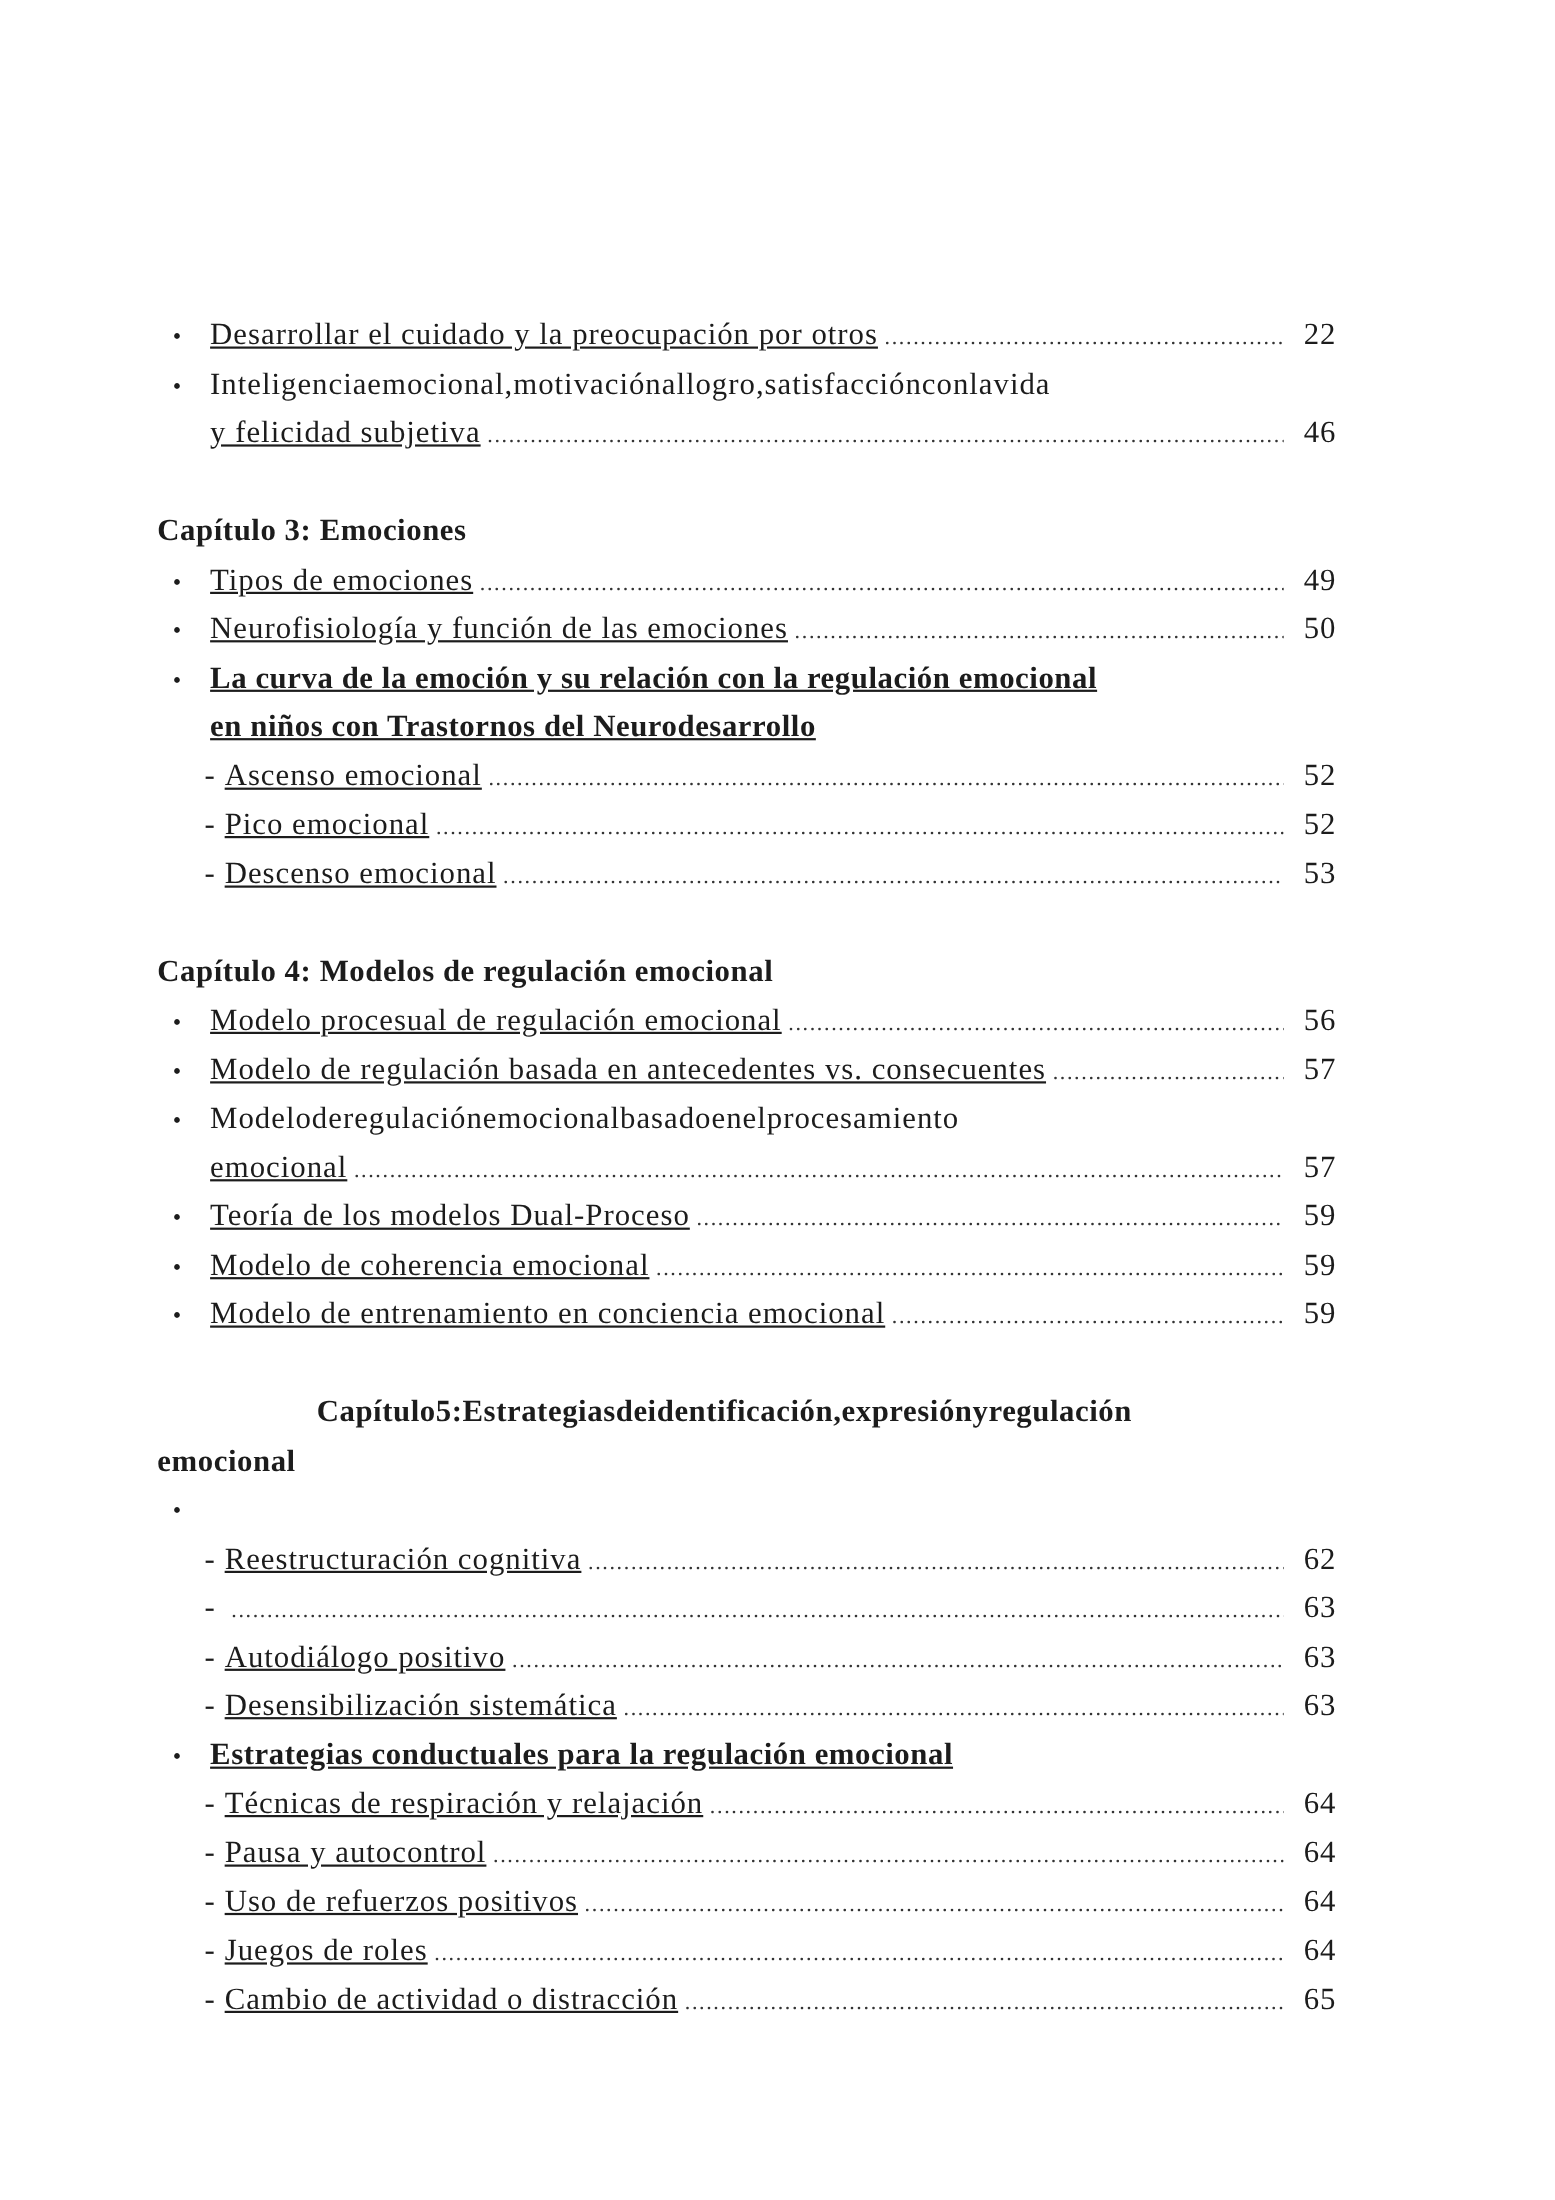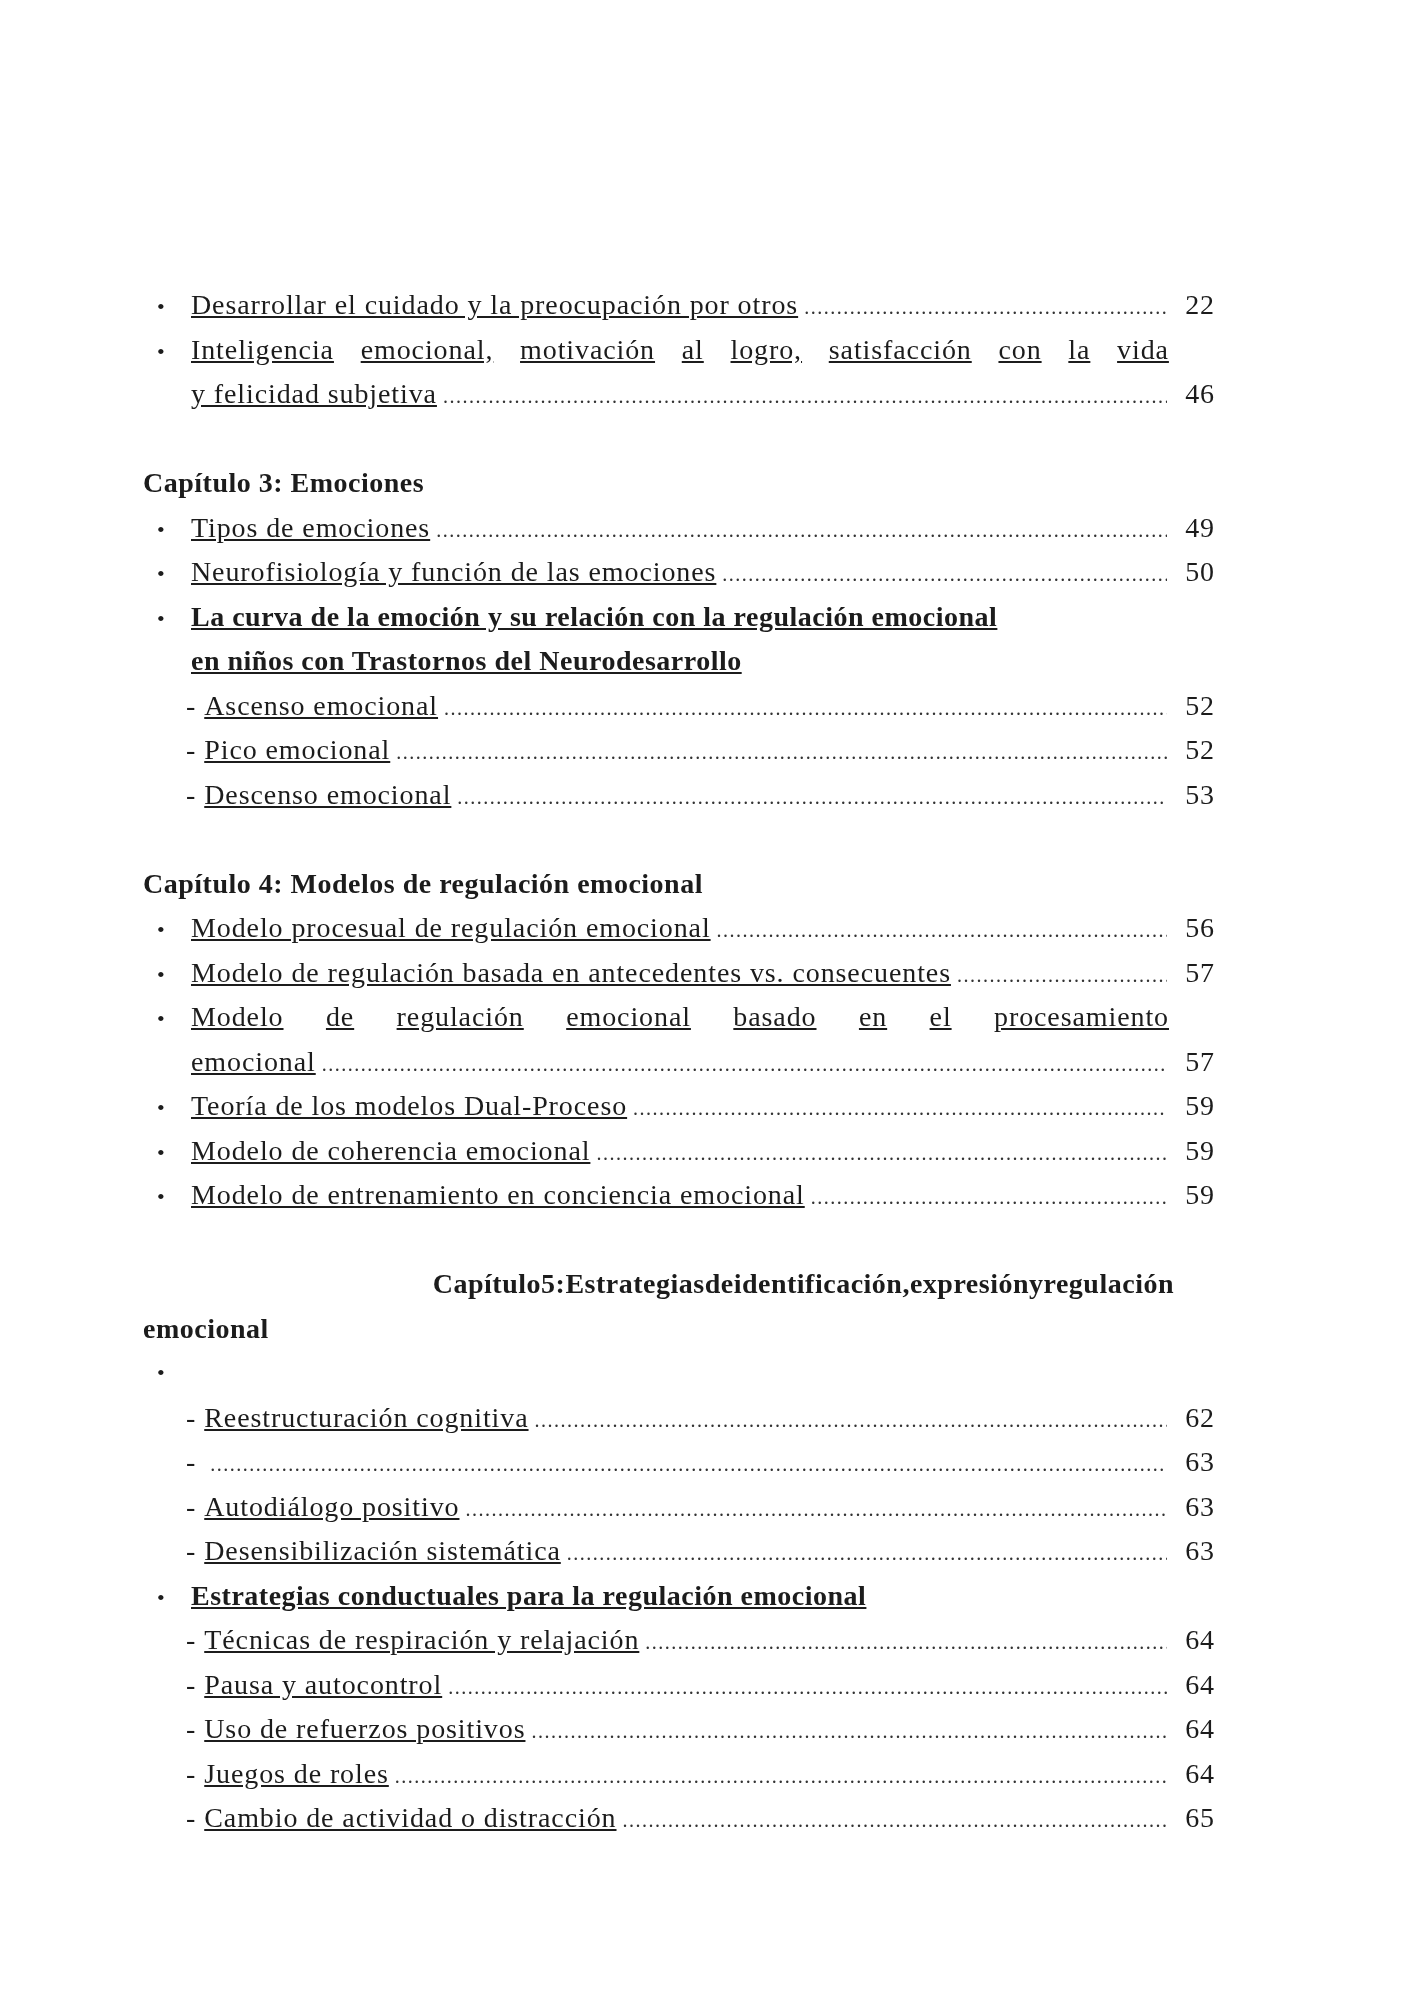--- a/index.html
+++ b/index.html
@@ -3,31 +3,31 @@
 <meta charset="utf-8">
 <style>
   html, body { margin: 0; padding: 0; background: #ffffff; }
   body { width: 1414px; height: 2000px; position: relative; overflow: hidden;
          font-family: "Liberation Serif", "DejaVu Serif", serif; color: #1c1c1c; }
   .toc { position: absolute; left: 143px; top: 283px; width: 1072px; }
   .row { height: 44.5px; line-height: 44.5px; font-size: 28px; letter-spacing: 0.9px;
          position: relative; white-space: nowrap; }
   .blank { height: 44.5px; }
   .chapter { font-weight: bold; letter-spacing: 0.5px; }
-  .chapter.justify { display: flex; justify-content: flex-end; width: 1031px; }
+  .chapter.justify { display: flex; justify-content: center; width: 1031px; }
   .item { display: flex; align-items: baseline; width: 1072px; }
   .bullet { width: 48px; flex: 0 0 48px; padding-left: 14px; box-sizing: border-box; font-size: 22px; }
   .dash-indent { width: 43px; flex: 0 0 43px; }
   .dash { margin-right: 8px; }
   .label { flex: 0 0 auto; text-decoration: underline; }
   .label.bold { font-weight: bold; letter-spacing: 0.5px; text-align: center; }
   .leader { flex: 1 1 auto; overflow: hidden; margin: 0 6px 0 6px; letter-spacing: 1.5px; font-size: 20px; color: #333; }
   .leader::before { content: "........................................................................................................................................................................................................................"; }
   .page { flex: 0 0 42px; text-align: right; }
-  .just { display: flex; justify-content: space-between; width: 978px; text-decoration: underline; }
+  .just { display: flex; width: 978px; }
 </style>
 </head>
 <body>
 
 <div class="toc">
 
   <div class="row item">
     <span class="bullet">•</span>
     <span class="label">Desarrollar el cuidado y la preocupación por otros</span>
     <span class="leader"></span>

